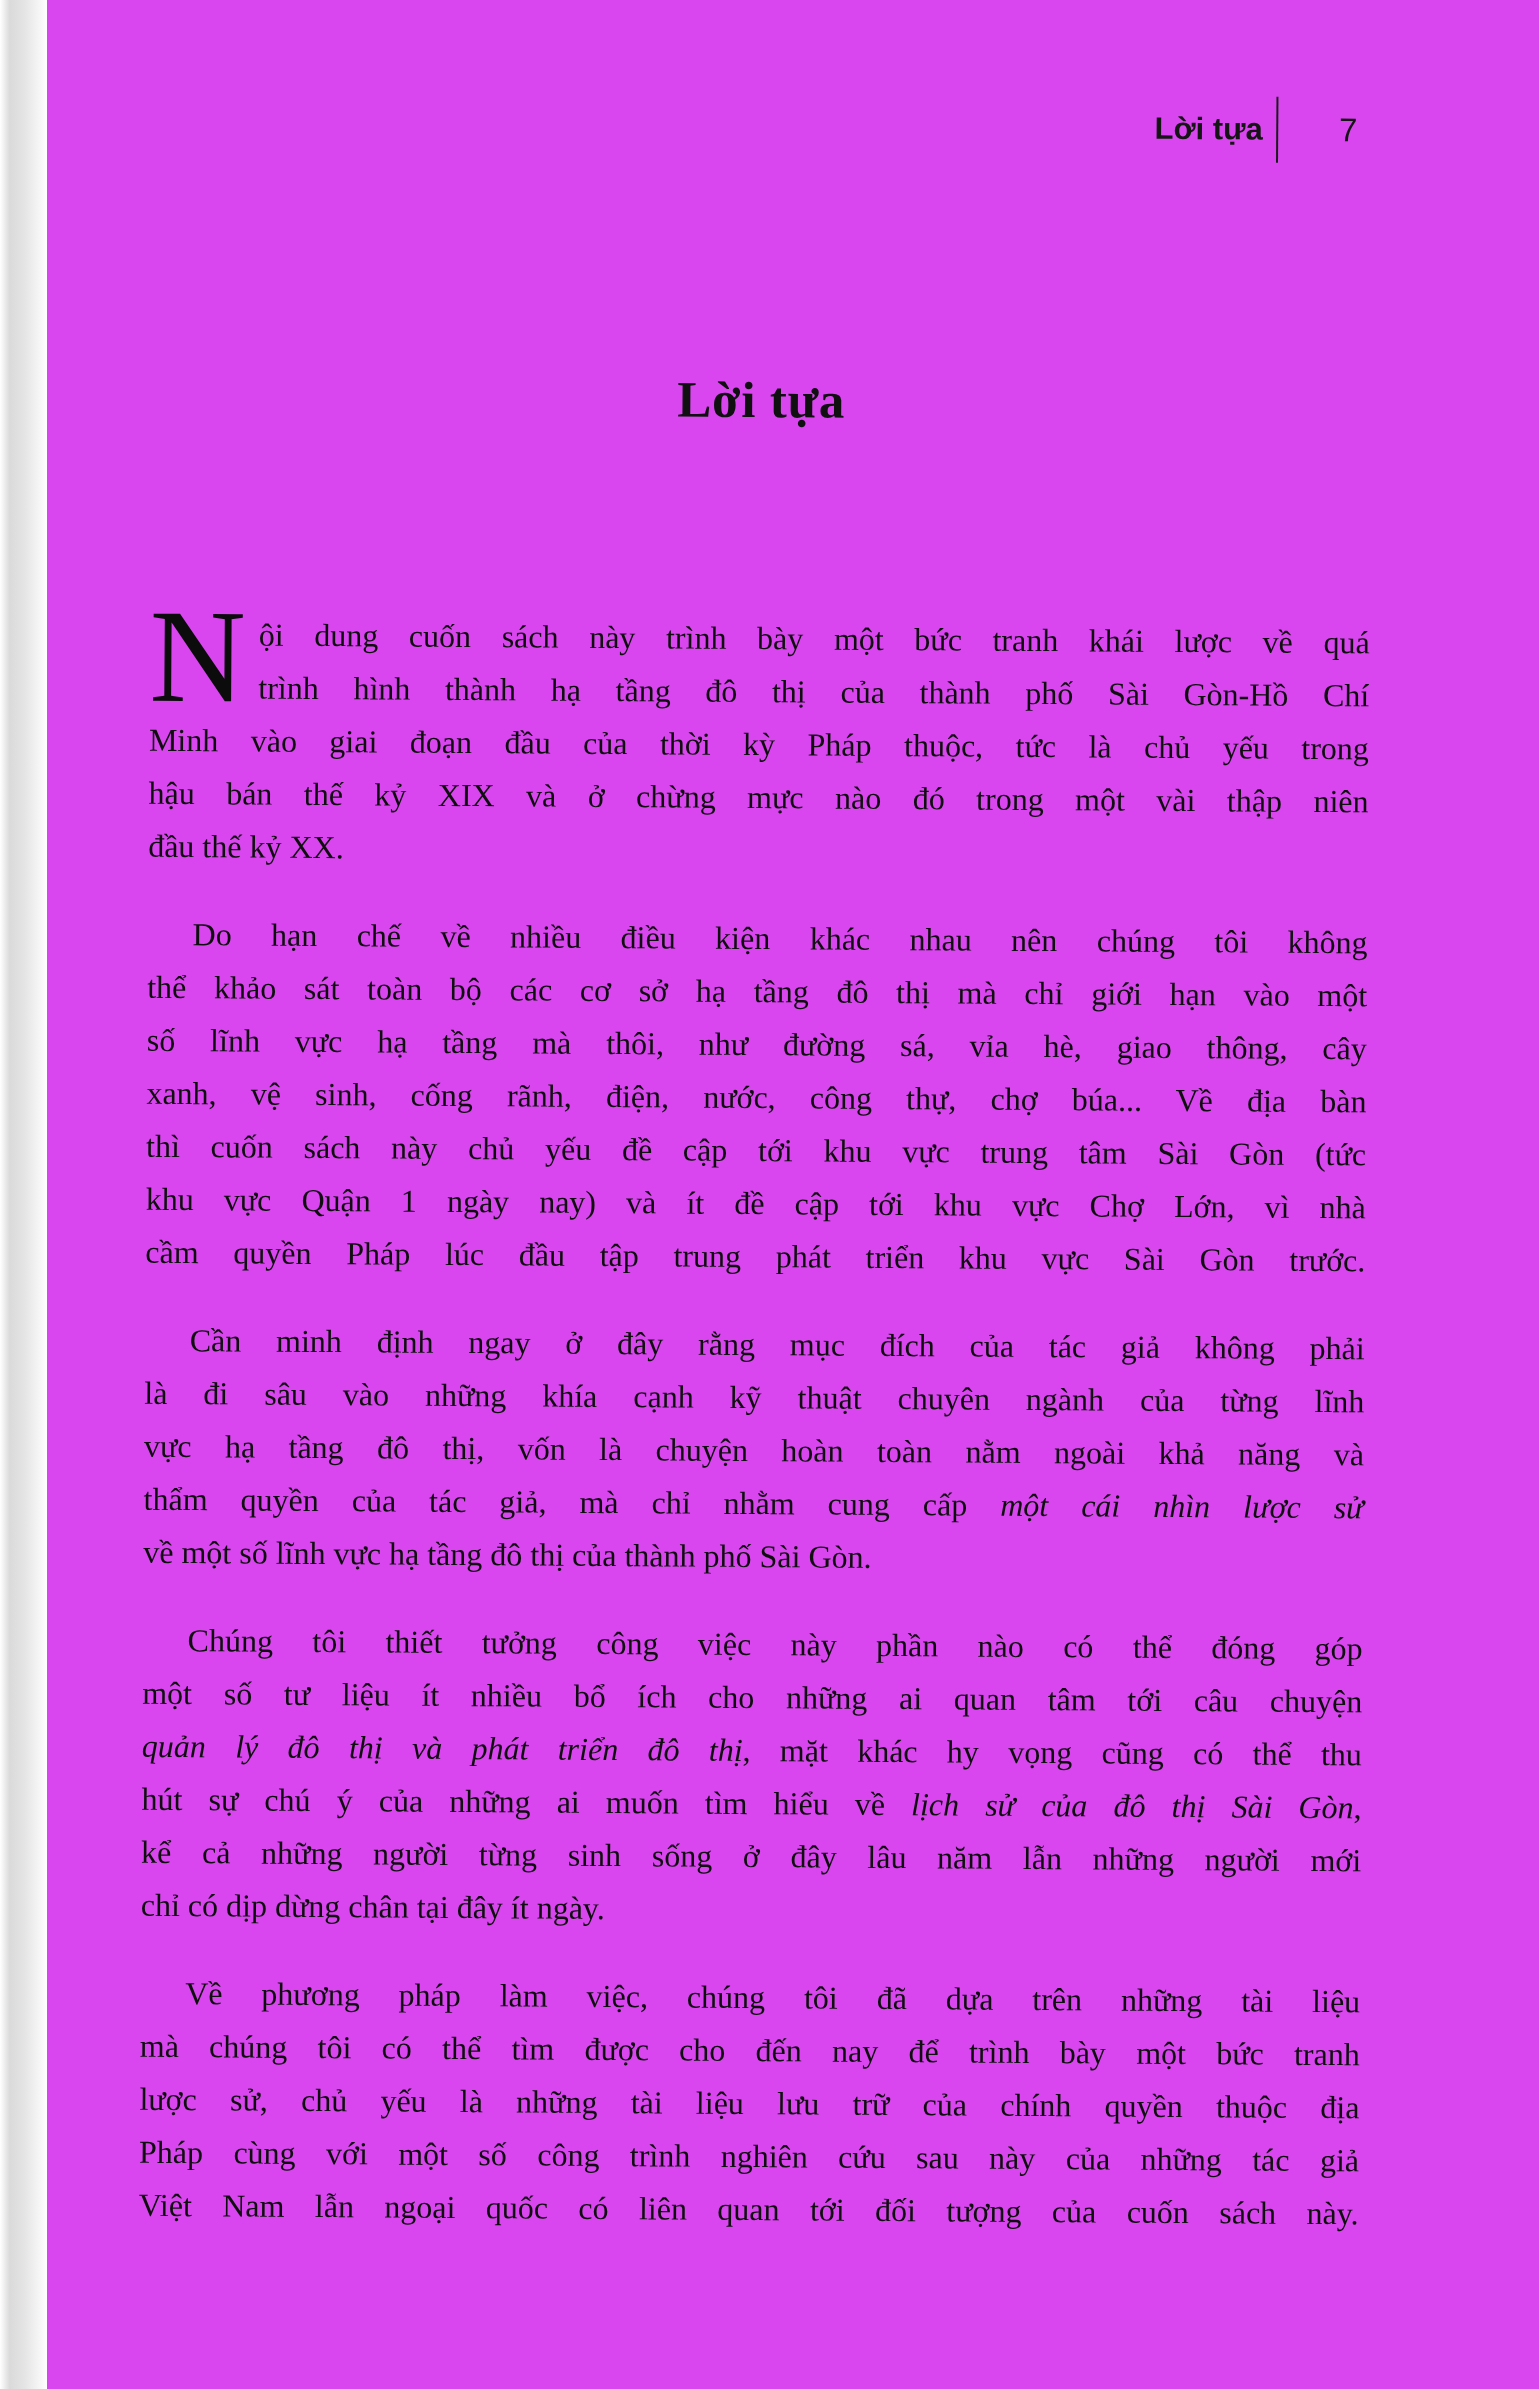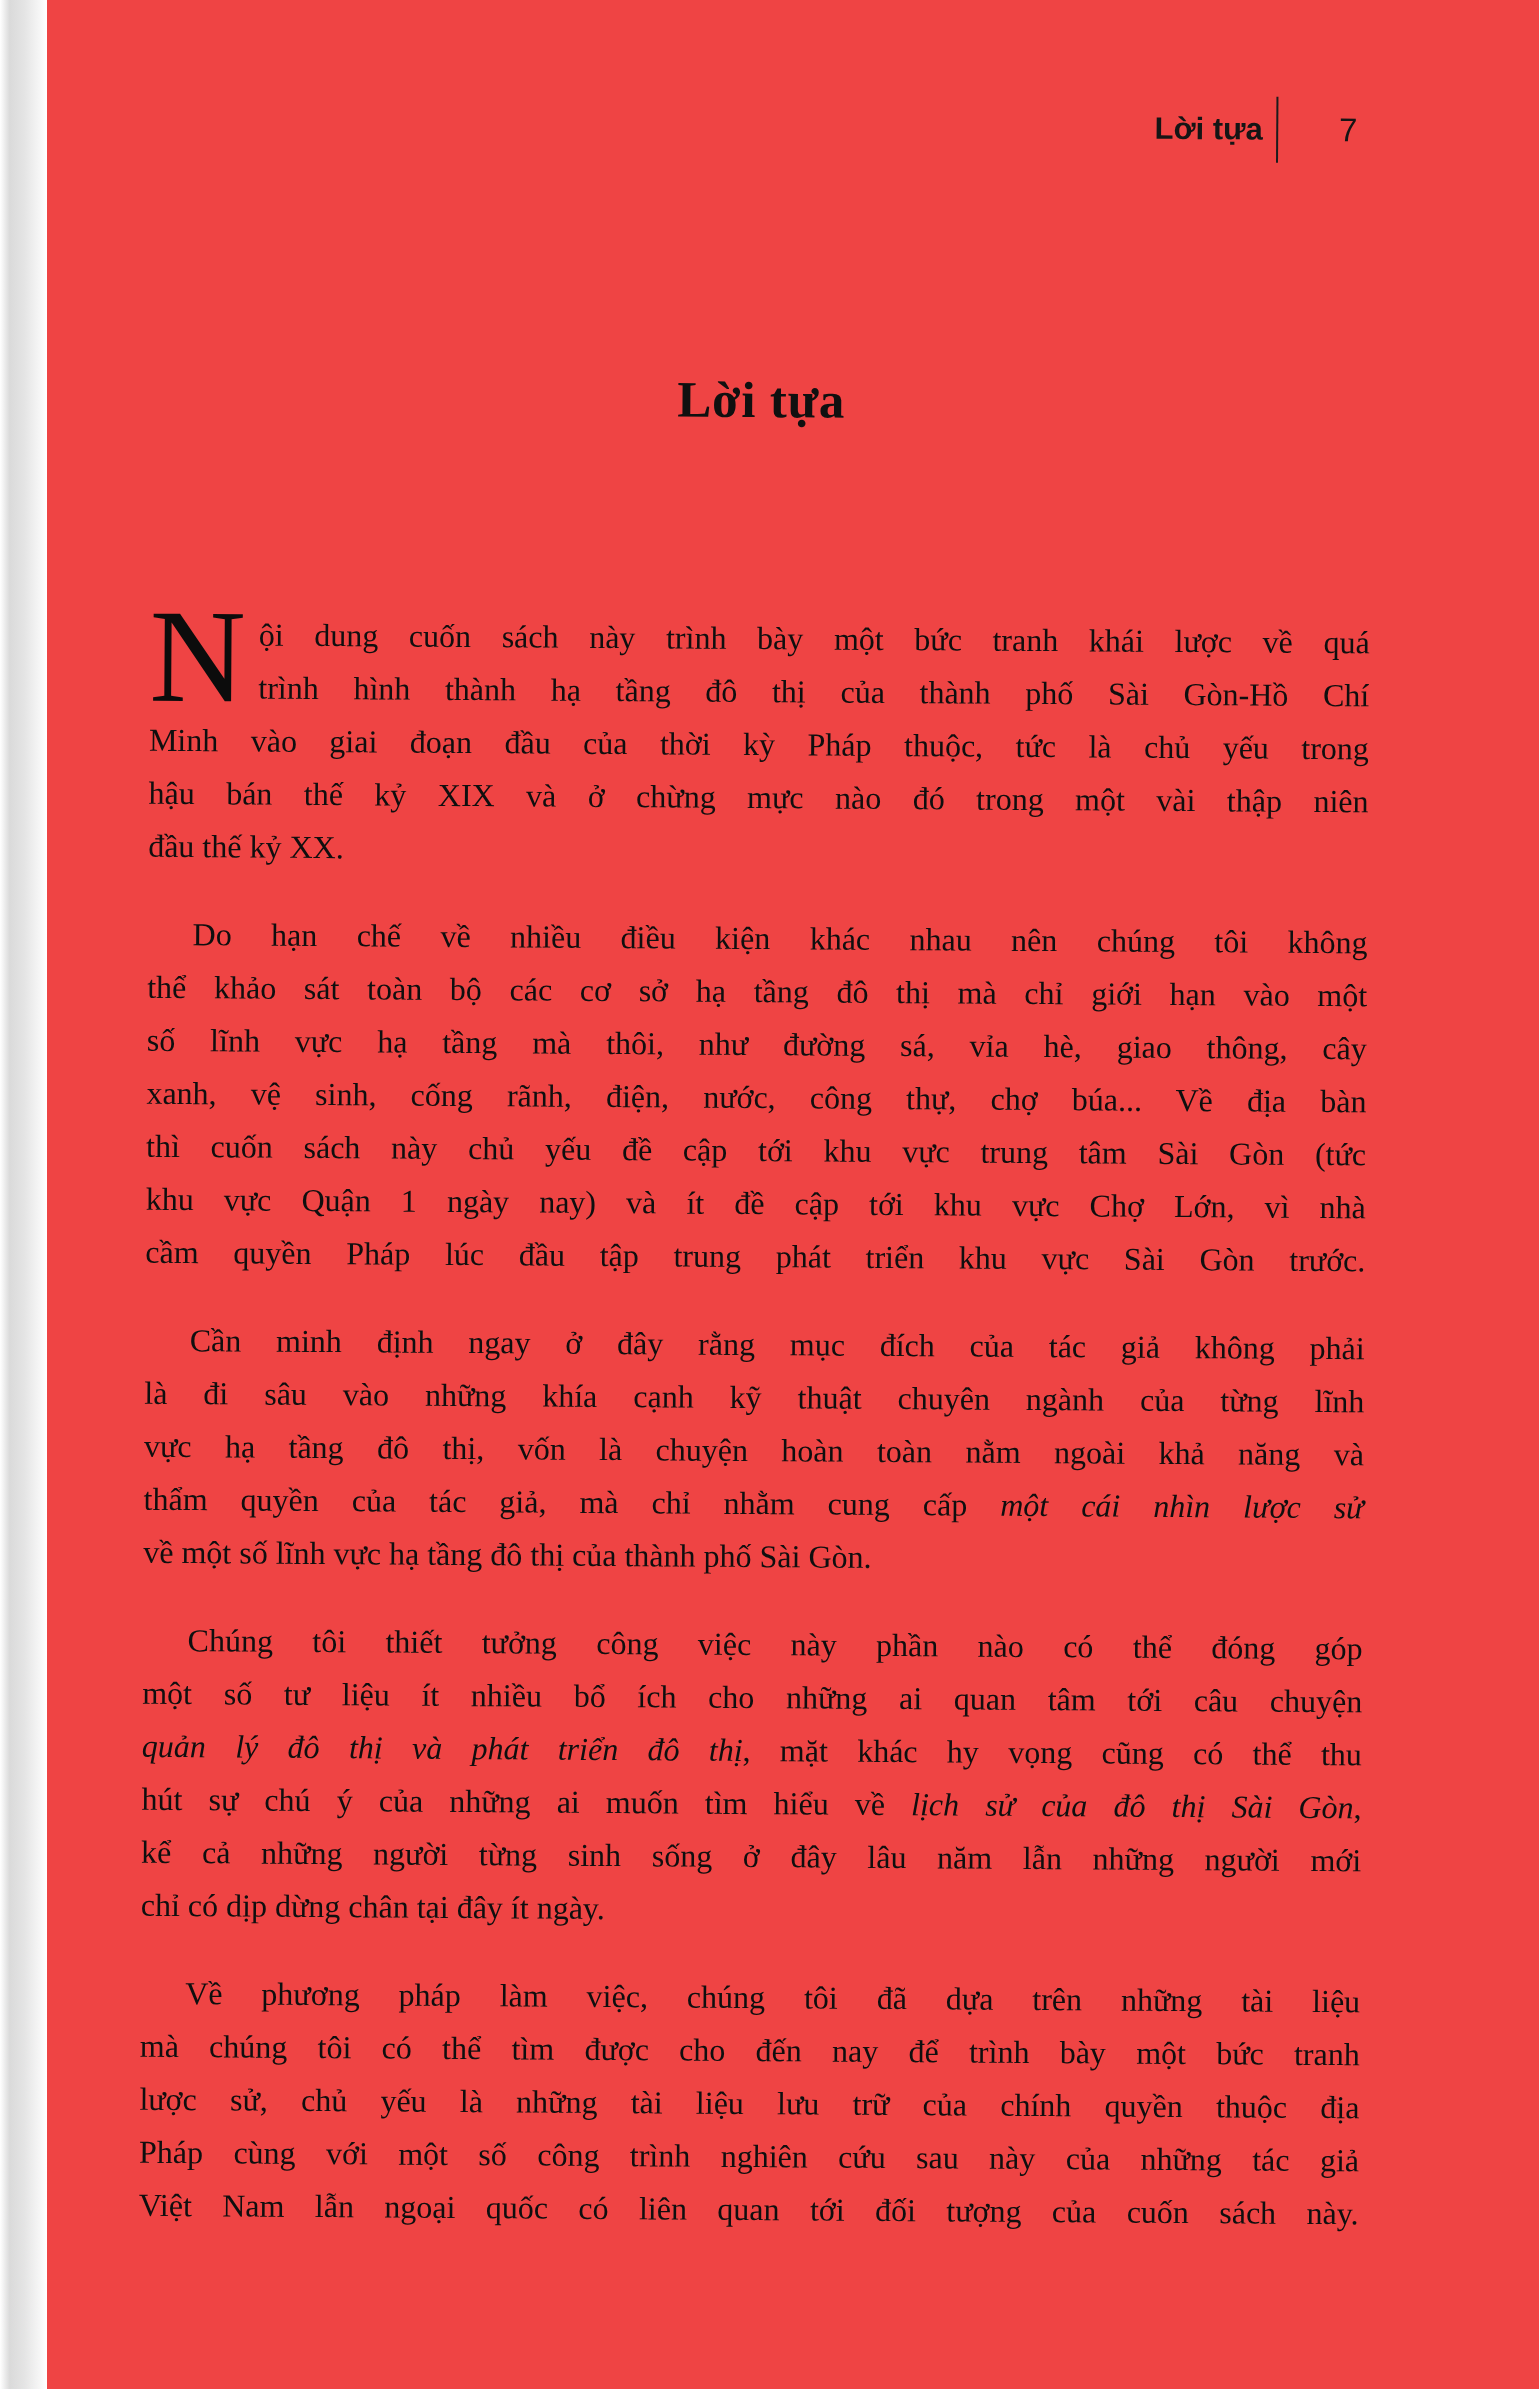--- a/index.html
+++ b/index.html
@@ -1,19 +1,19 @@
 <!DOCTYPE html>
 <html style="font-size:13px"><head>
 <meta charset="utf-8">
 <style>
   html,body{margin:0;padding:0;background:#777;}
   #page{
     position:relative;
     width:1539px;height:2389px;
-    background:#ef4444;
+    background:#d946ef;
     overflow:hidden;
     font-family:"Liberation Serif", serif;
     color:#0f0f0f;
   }
   
   #edge-strip{
     position:absolute;left:0;top:0;width:47px;height:100%;
     background:linear-gradient(90deg,#ffffff 0px,#dadada 9.7px,#e4e4e4 24px,#f3f3f3 37px,#ffffff 47px);
   }
   #content{

